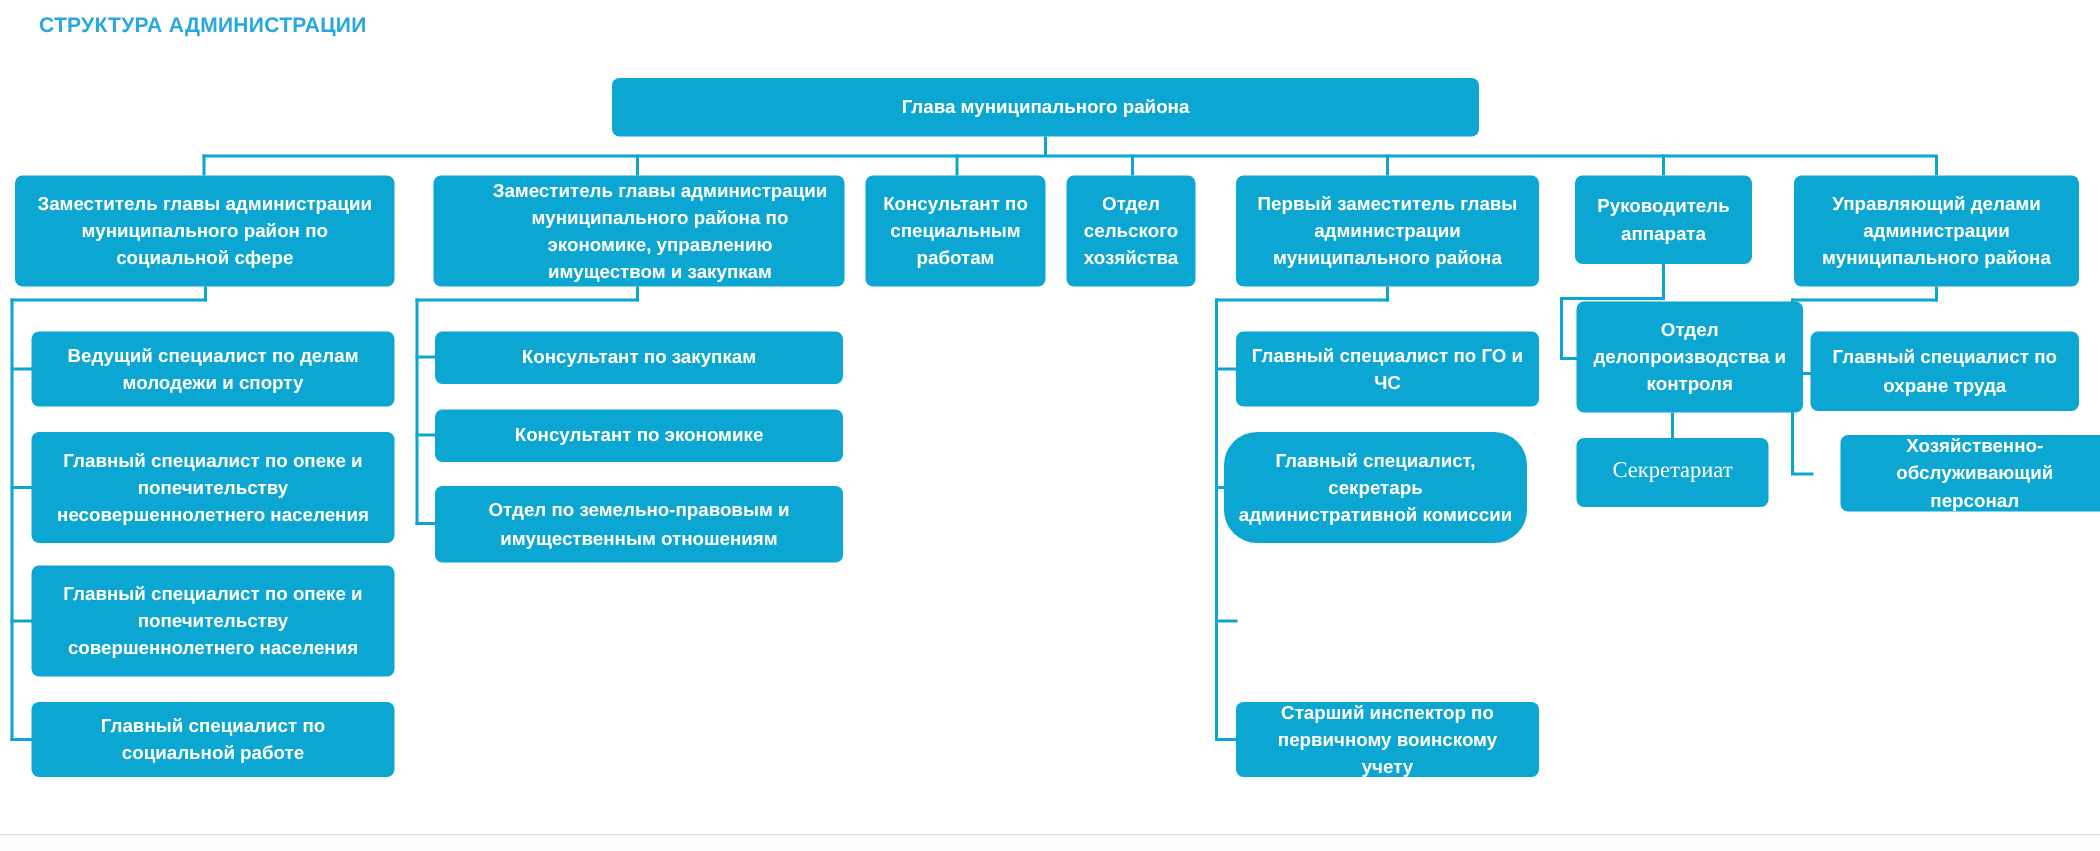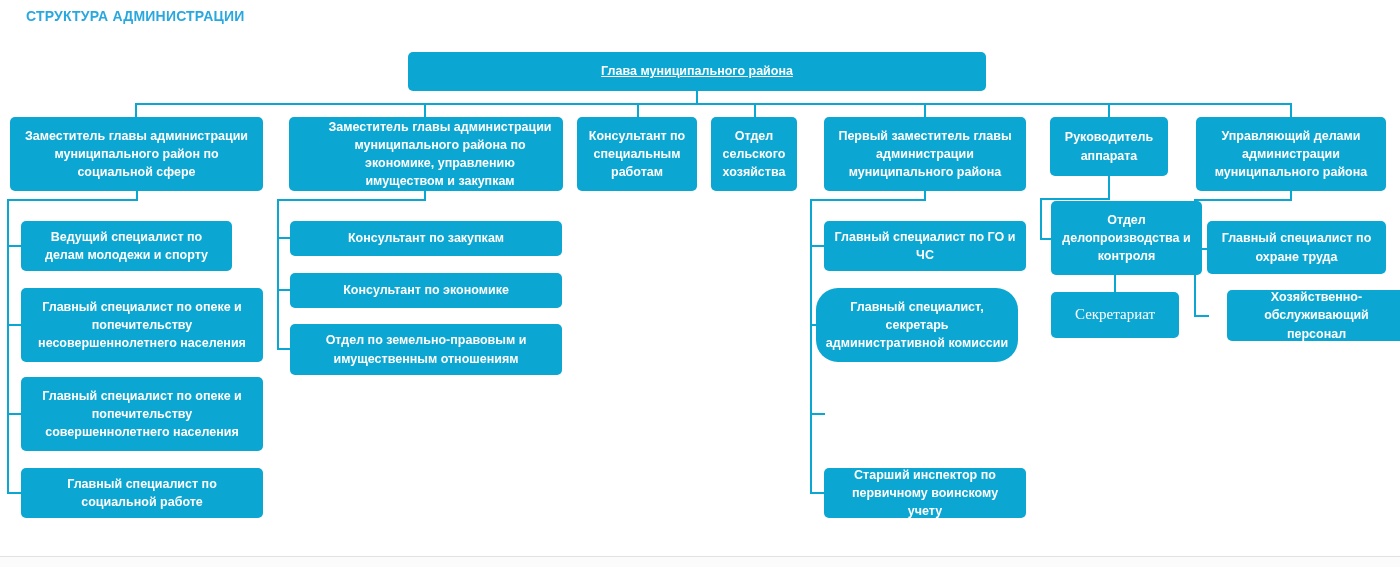--- a/index.html
+++ b/index.html
@@ -114,37 +114,37 @@
   <div class="conn v" style="left:1040px; top:198px; height:42px;"></div>
   <div class="conn h" style="left:1040px; top:238px; width:13px;"></div>
   <div class="conn v" style="left:1114px; top:275px; height:18px;"></div>
 
   <div class="conn v" style="left:1290px; top:191px; height:10px;"></div>
   <div class="conn h" style="left:1194px; top:199px; width:98px;"></div>
   <div class="conn v" style="left:1194px; top:199px; height:117px;"></div>
   <div class="conn h" style="left:1194px; top:248px; width:15px;"></div>
   <div class="conn h" style="left:1194px; top:315px; width:15px;"></div>
 
-  <div class="node" style="left:408px; top:52px; width:578px; height:39px;text-decoration:underline;">Глава муниципального района</div>
+  <div class="node" style="left:408px; top:52px; width:578px; height:39px;">Глава муниципального района</div>
 
   <div class="node" style="left:10px; top:117px; width:253px; height:74px;">Заместитель главы администрации муниципального район по социальной сфере</div>
 
   <div class="node" style="left:289px; top:117px; width:274px; height:74px;padding-left:37px;">Заместитель главы администрации муниципального района по экономике, управлению имуществом и закупкам</div>
 
   <div class="node" style="left:577px; top:117px; width:120px; height:74px;">Консультант по специальным работам</div>
 
   <div class="node" style="left:711px; top:117px; width:86px; height:74px;">Отдел сельского хозяйства</div>
 
   <div class="node" style="left:824px; top:117px; width:202px; height:74px;">Первый заместитель главы администрации муниципального района</div>
 
   <div class="node" style="left:1050px; top:117px; width:118px; height:59px;">Руководитель аппарата</div>
 
   <div class="node" style="left:1196px; top:117px; width:190px; height:74px;">Управляющий делами администрации муниципального района</div>
 
-  <div class="node" style="left:21px; top:221px; width:211px; height:50px;">Ведущий специалист по делам молодежи и спорту</div>
+  <div class="node" style="left:21px; top:221px; width:242px; height:50px;">Ведущий специалист по делам молодежи и спорту</div>
   <div class="node" style="left:21px; top:288px; width:242px; height:74px;">Главный специалист по опеке и попечительству несовершеннолетнего населения</div>
   <div class="node" style="left:21px; top:377px; width:242px; height:74px;">Главный специалист по опеке и попечительству совершеннолетнего населения</div>
   <div class="node" style="left:21px; top:468px; width:242px; height:50px;">Главный специалист по социальной работе</div>
 
   <div class="node" style="left:290px; top:221px; width:272px; height:35px;">Консультант по закупкам</div>
   <div class="node" style="left:290px; top:273px; width:272px; height:35px;">Консультант по экономике</div>
   <div class="node" style="left:290px; top:324px; width:272px; height:51px;">Отдел по земельно-правовым и имущественным отношениям</div>
 
   <div class="node" style="left:824px; top:221px; width:202px; height:50px;">Главный специалист по ГО и ЧС</div>
   <div class="node" style="left:816px; top:288px; width:202px; height:74px;border-radius:22px;">Главный специалист, секретарь административной комиссии</div>

